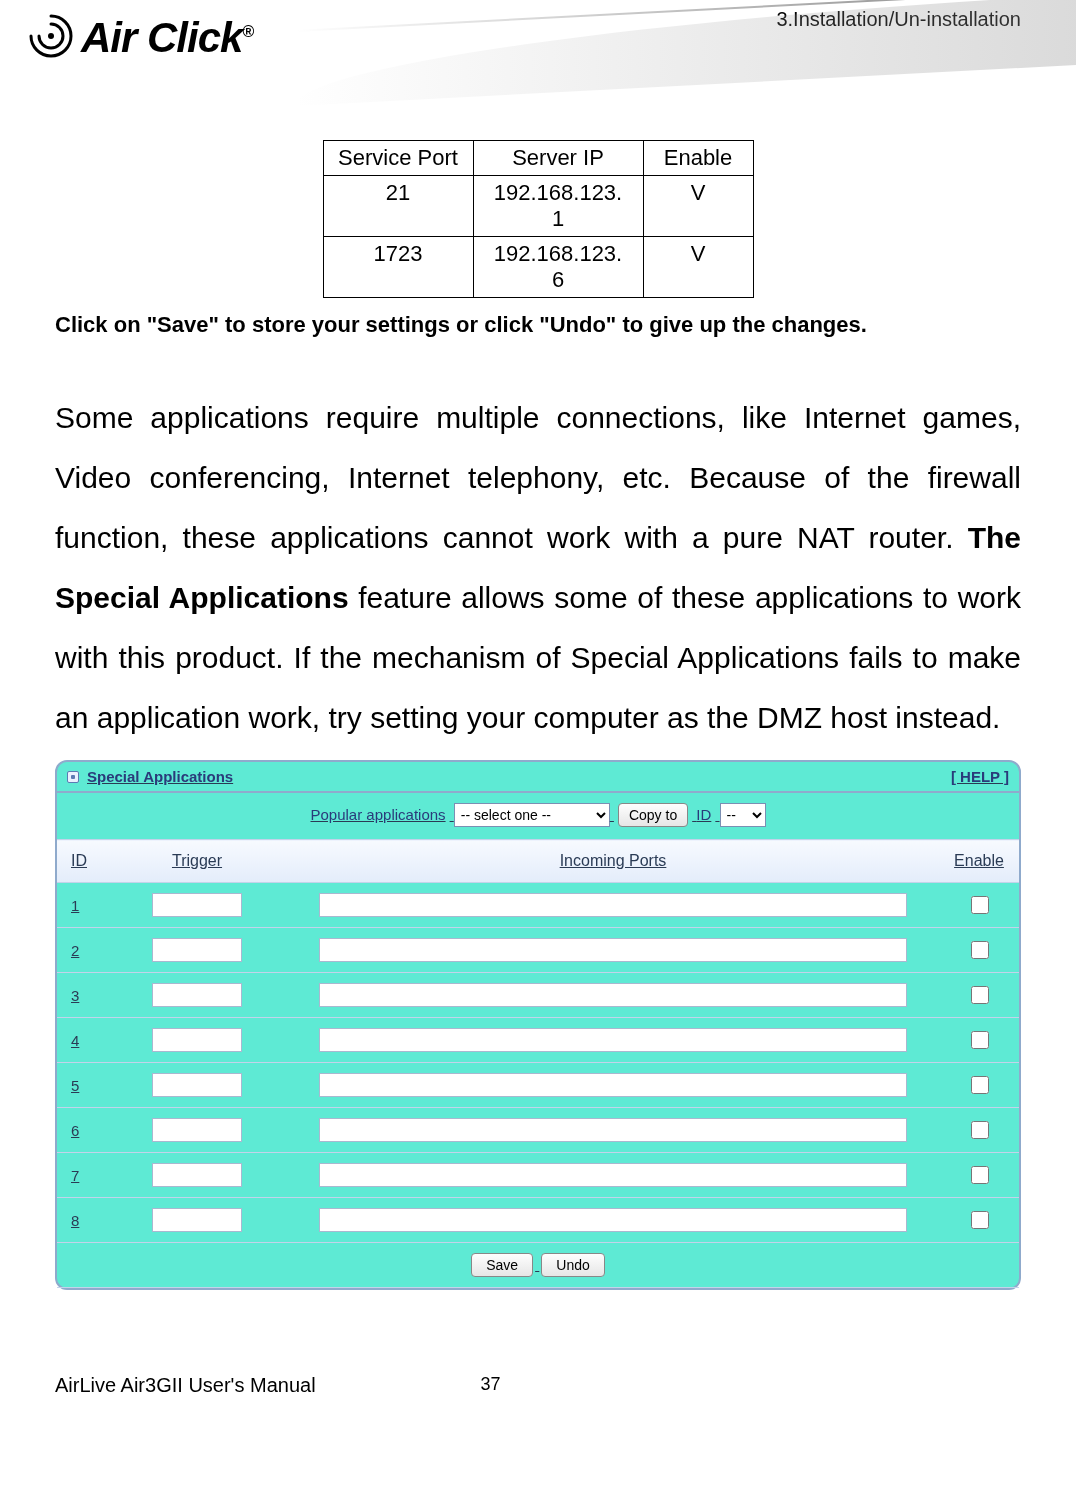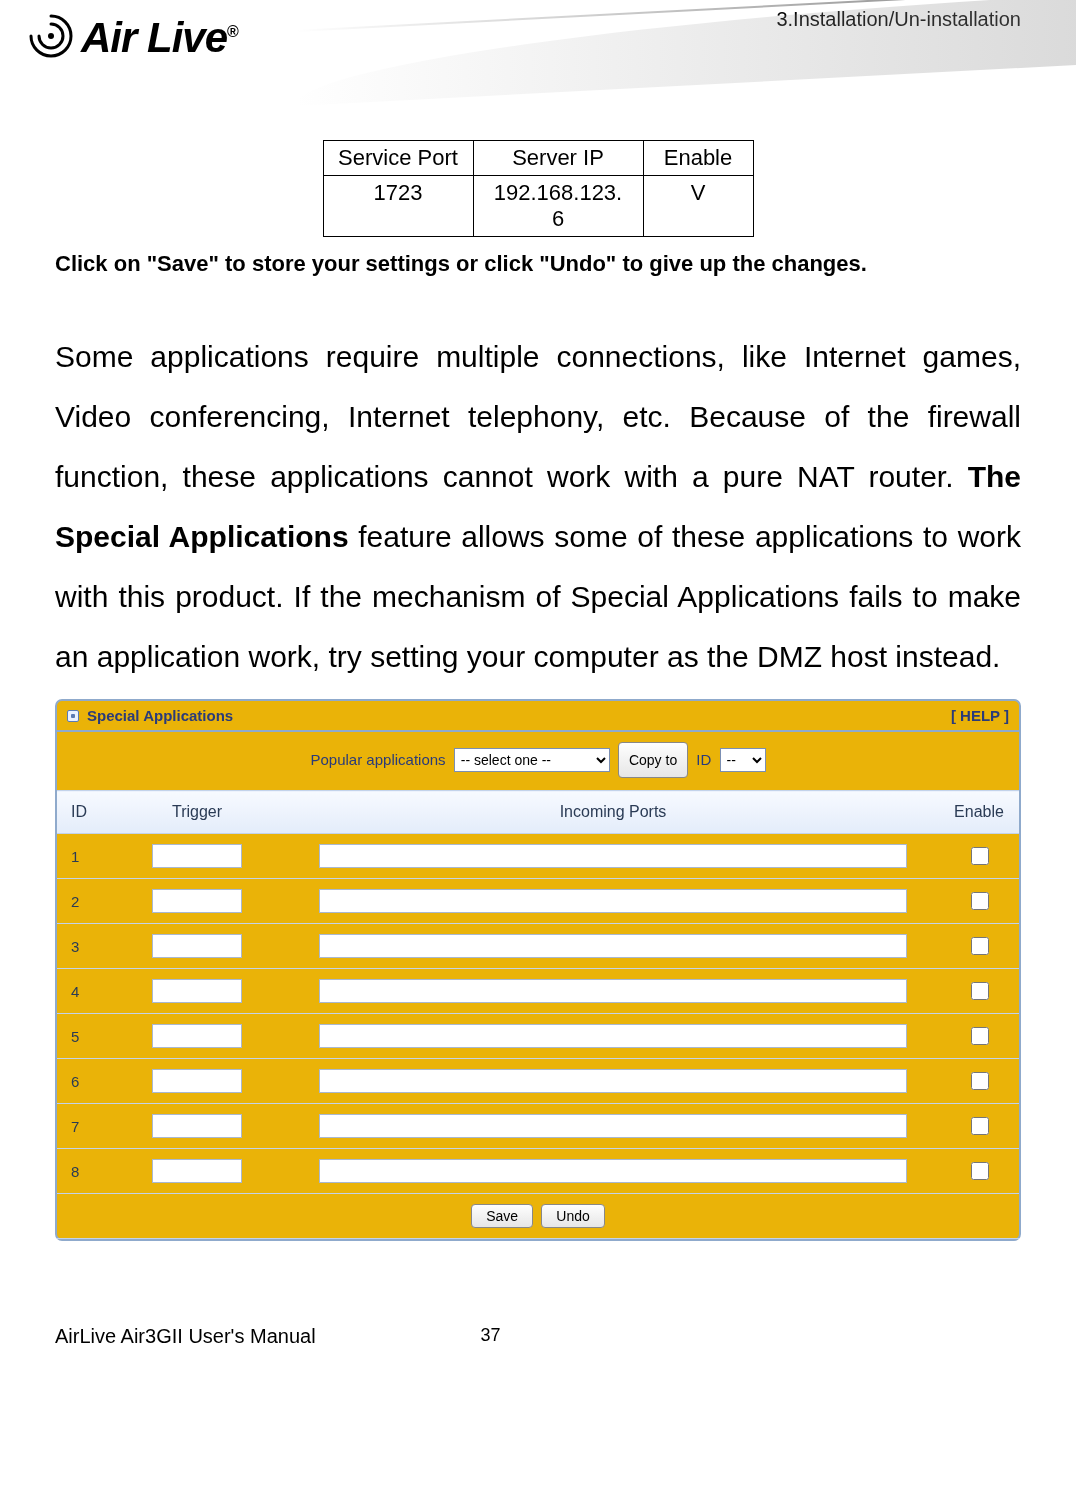--- a/index.html
+++ b/index.html
@@ -82,24 +82,25 @@
   .para {
     font-size: 30px;
     line-height: 2.0;
     text-align: justify;
     margin-bottom: 12px;
   }
   .para .b { font-weight: bold; }
 
   .app-panel {
     border: 2px solid #8faacc;
-    border-radius: 7px;
-    background: #eab308;
+    border-radius: 12px;
+    background: #5eead4;
     font-size: 15px;
     color: #2a3b55;
+    text-decoration: underline;
   }
   .app-title {
     display: flex;
     justify-content: space-between;
     align-items: center;
     padding: 6px 10px;
     border-bottom: 2px solid #8faacc;
     font-weight: bold;
     color: #2a3b7a;
   }
@@ -131,21 +132,21 @@
     height: 24px;
     font-size: 14px;
     padding: 1px 2px;
   }
   .popular-row select.sel-wide { width: 156px; }
   .popular-row select.sel-narrow { width: 46px; }
   .popular-row button.copy {
     border: 1px solid #888;
     border-radius: 4px;
     background: linear-gradient(#fefefe,#e6e6e6);
-    padding: 9px 10px;
+    padding: 3px 10px;
     font-size: 14px;
     cursor: pointer;
     margin: 0 4px;
   }
 
   .apps-table {
     width: 100%;
     border-collapse: collapse;
     color: #2a3b55;
   }
@@ -217,35 +218,40 @@
     <div class="section-path">3.Installation/Un-installation</div>
     <div class="logo">
       <span class="swirl">
         <svg width="52" height="52" viewBox="0 0 52 52">
           <g fill="none" stroke="#000" stroke-width="3" stroke-linecap="round">
             <path d="M26 6 A20 20 0 1 1 6 26"></path>
             <path d="M26 14 A12 12 0 1 1 14 26"></path>
             <circle cx="26" cy="26" r="3" fill="#000" stroke="none"></circle>
           </g>
         </svg>
-      </span><span>Air Live</span><sup>®</sup>
+      </span><span>Air Click</span><sup>®</sup>
     </div>
     <div class="sweep-line"></div>
     <div class="sweep"></div>
   </div>
 
   <table class="port-table">
     <thead>
       <tr>
         <th class="col-port">Service Port</th>
         <th class="col-ip">Server IP</th>
         <th class="col-en">Enable</th>
       </tr>
     </thead>
     <tbody id="port-rows">
+        <tr>
+          <td>21</td>
+          <td>192.168.123.<br>1</td>
+          <td>V</td>
+        </tr>
         <tr>
           <td>1723</td>
           <td>192.168.123.<br>6</td>
           <td>V</td>
         </tr>
       </tbody>
   </table>
 
   <p class="instr">Click on "Save" to store your settings or click "Undo" to give up the changes.</p>
 

